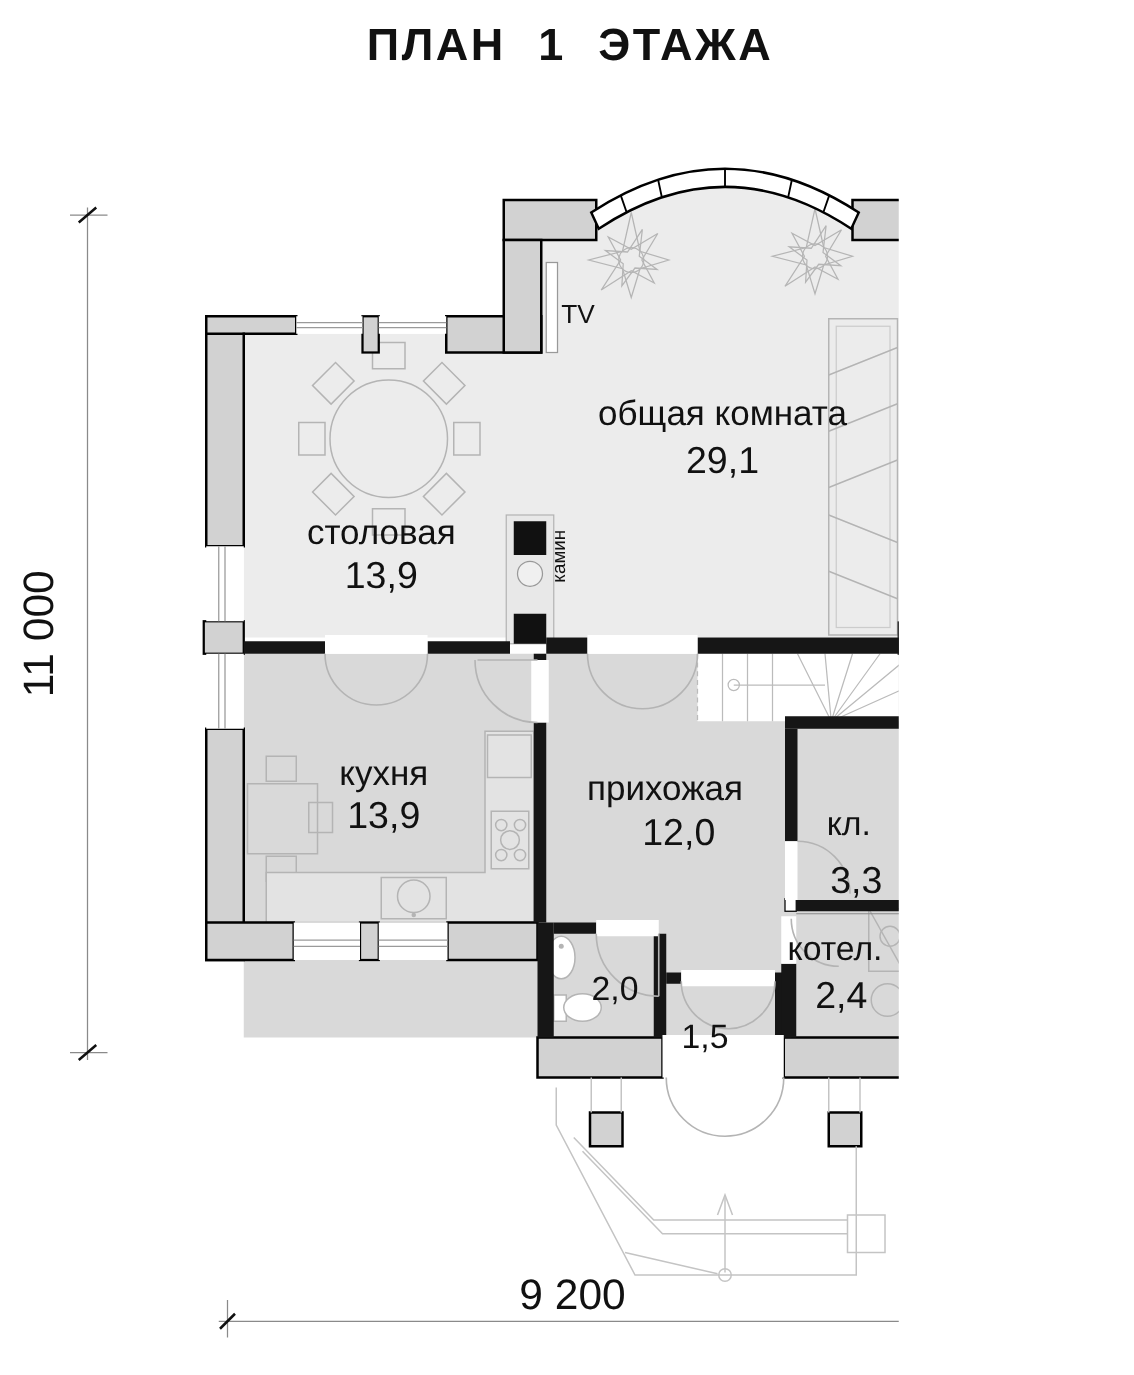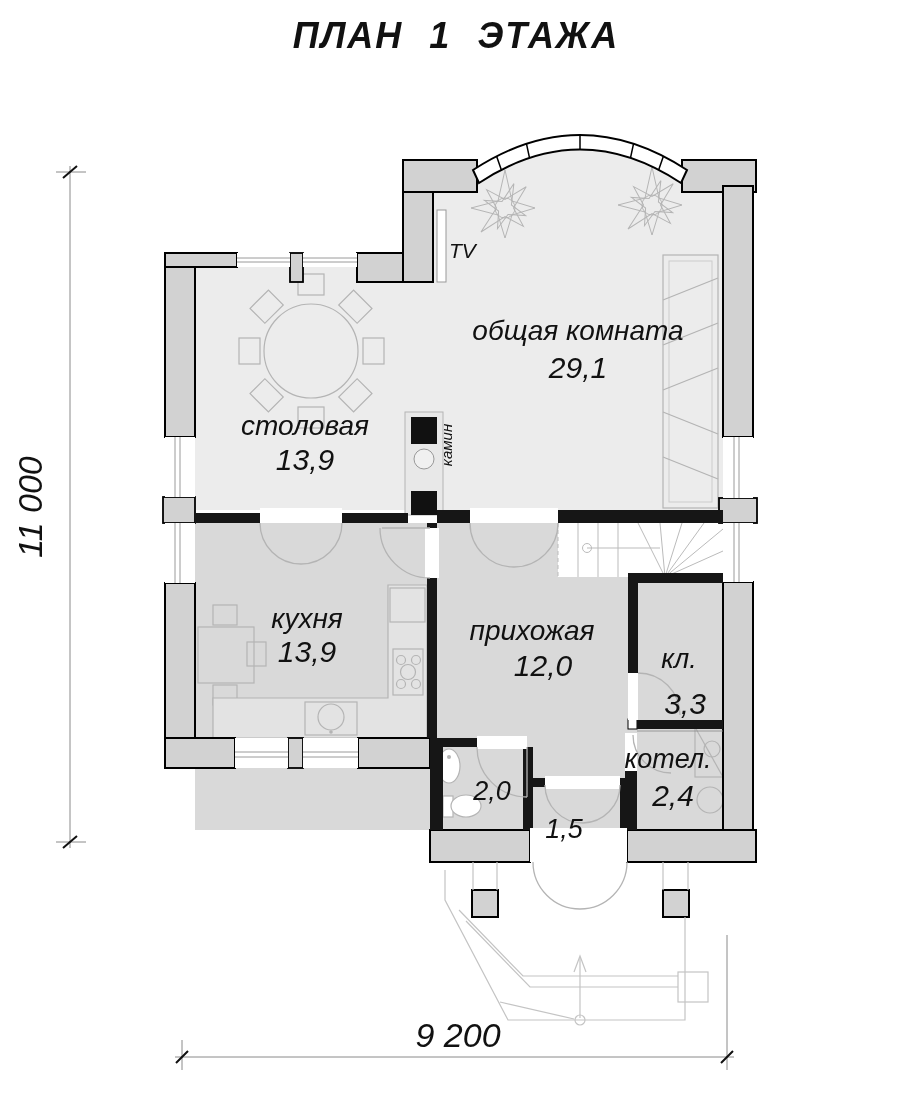--- a/index.html
+++ b/index.html
@@ -1,17 +1,17 @@
 <!DOCTYPE html>
 <html><head>
 <meta charset="utf-8">
 <style>
   html,body{margin:0;padding:0;background:#fff;}
-  #canvas{position:relative;width:907px;height:1100px;background:#fff;overflow:hidden;
-          font-family:"Liberation Sans",sans-serif;font-style:italic;}
+  #canvas{position:relative;width:719px;height:1100px;background:#fff;overflow:hidden;
+          font-family:"Liberation Sans",sans-serif;}
   svg text{font-family:"Liberation Sans",sans-serif;fill:#111;}
   .t-title{font-size:36px;font-weight:700;letter-spacing:2px;word-spacing:14px;}
   .t-dim{font-size:34px;}
   .t-room{font-size:28px;}
   .t-area{font-size:30px;}
   .t-small{font-size:27px;}
   .t-tv{font-size:21px;}
   .t-fire{font-size:15px;}
   .wall-ext{fill:#d2d2d2;stroke:#000;stroke-width:2;}
   .wall-int{fill:#161616;stroke:none;}

